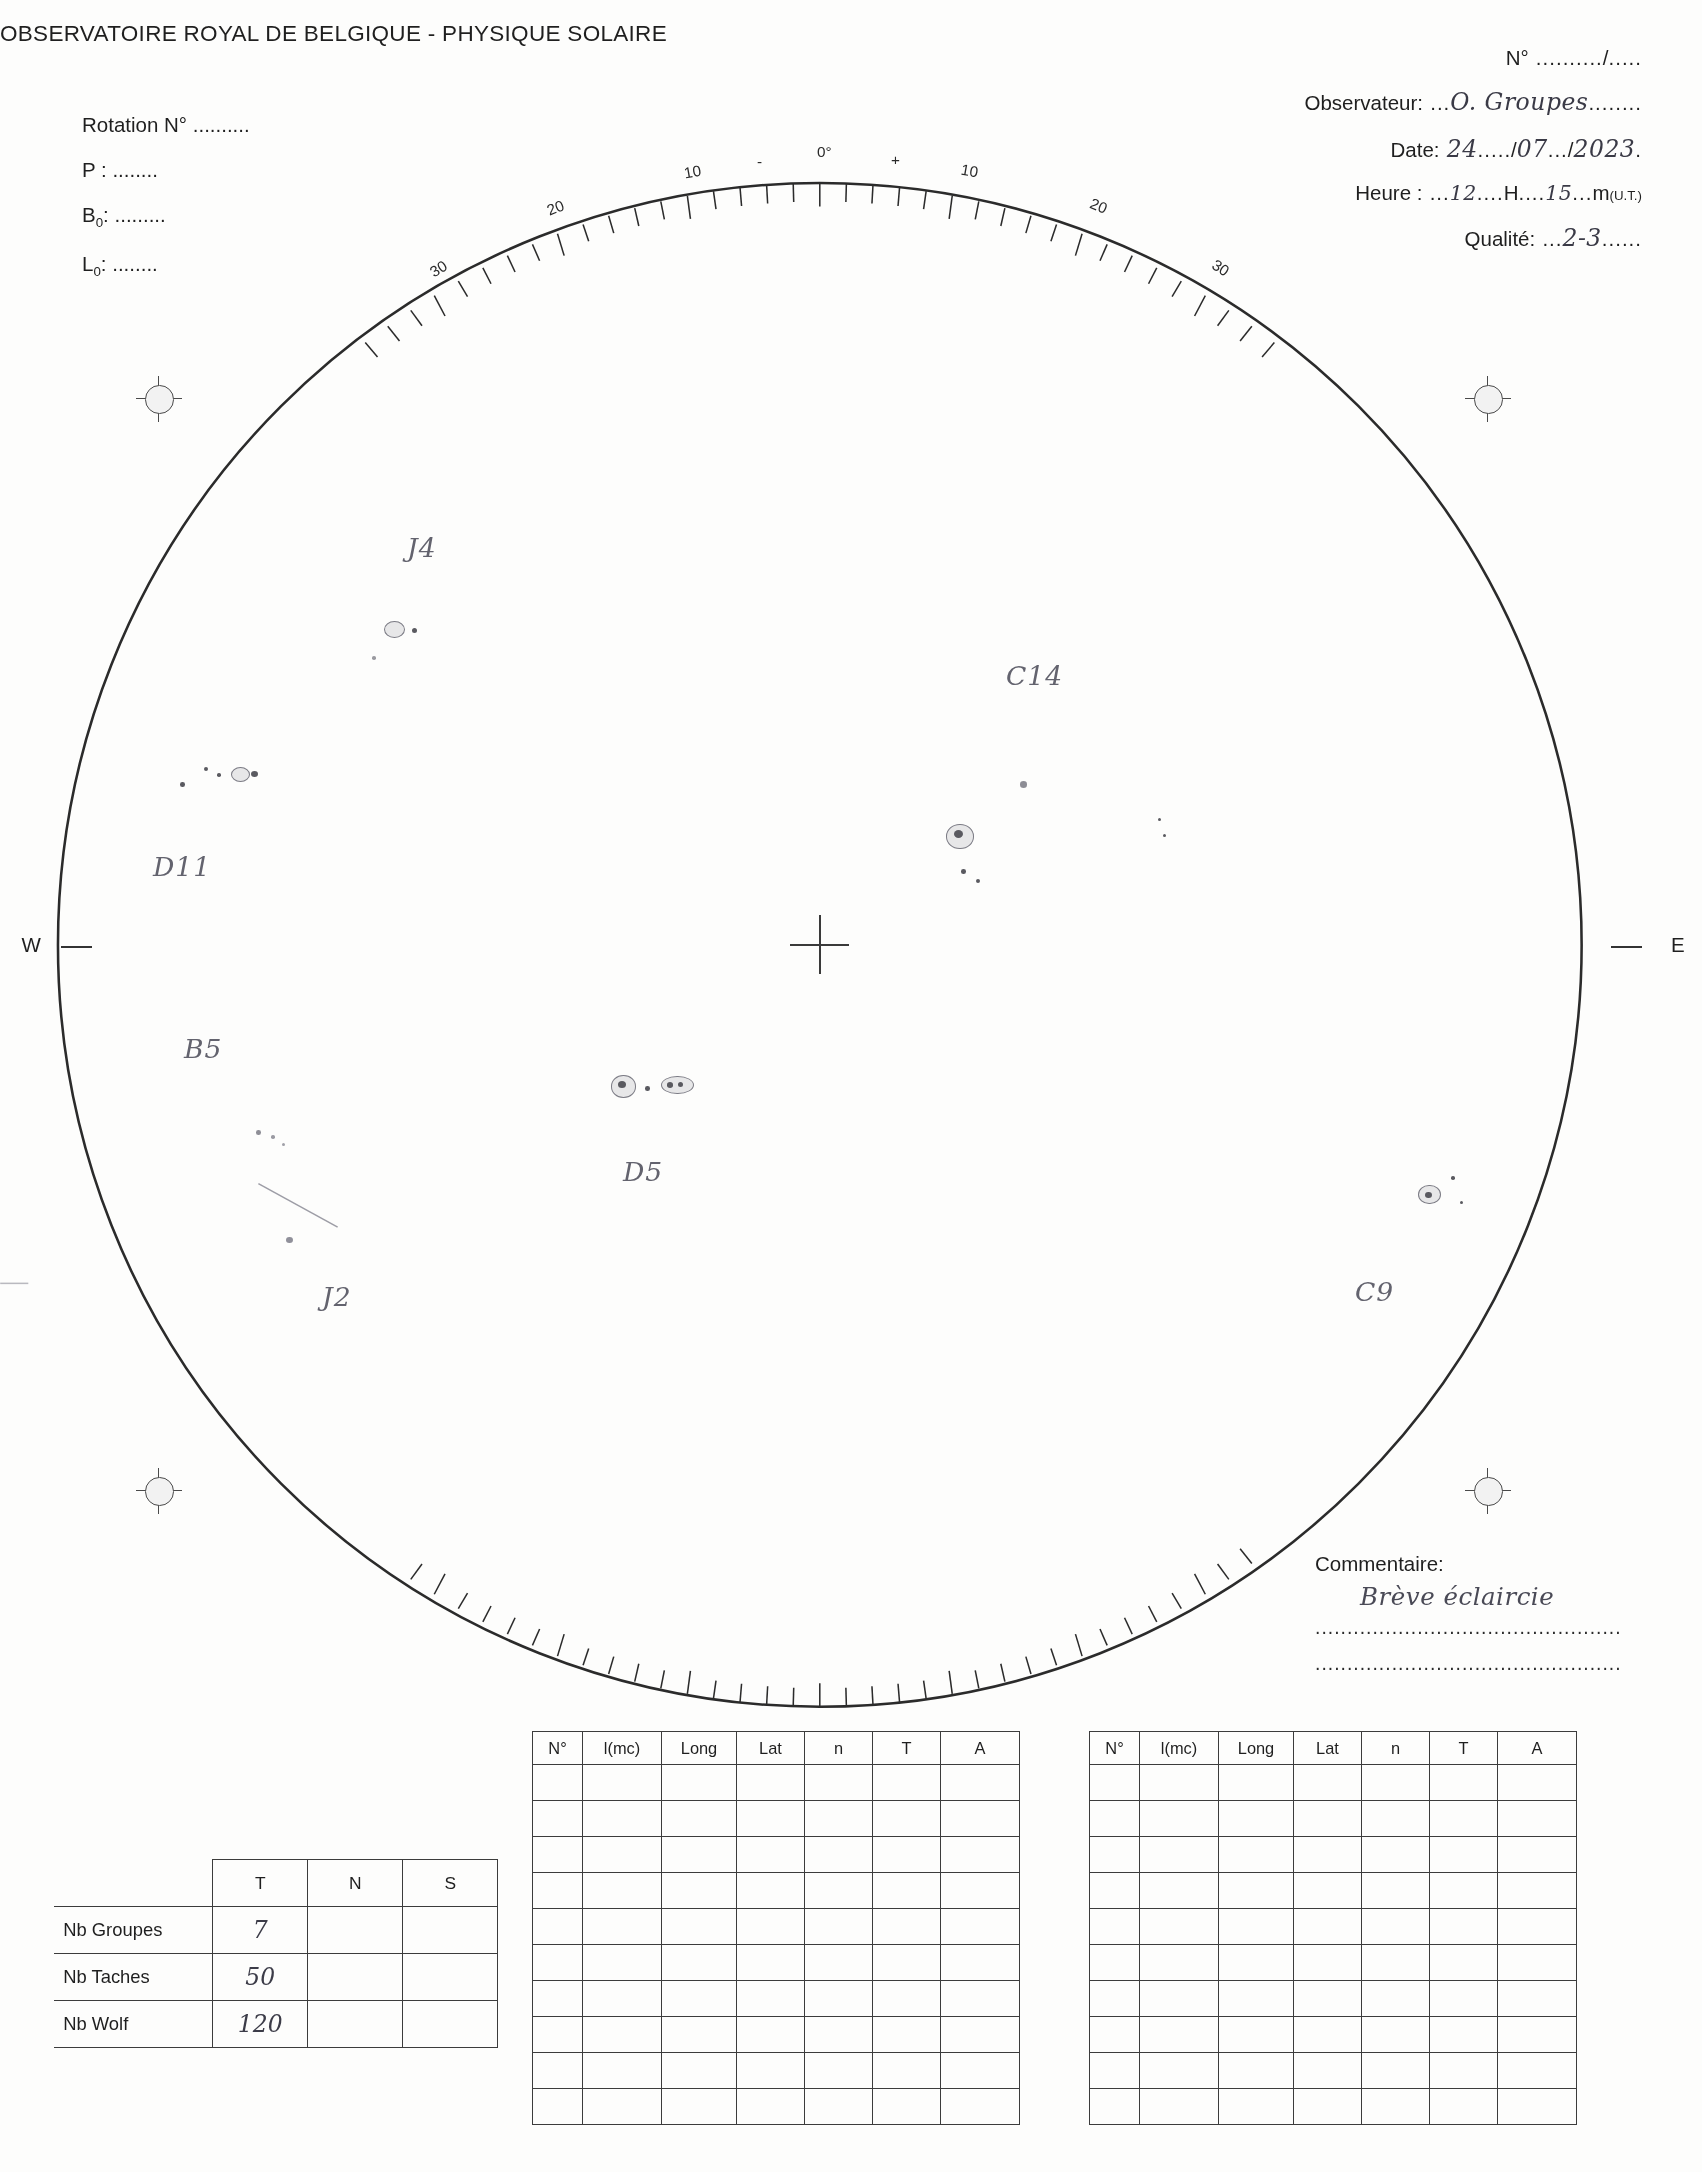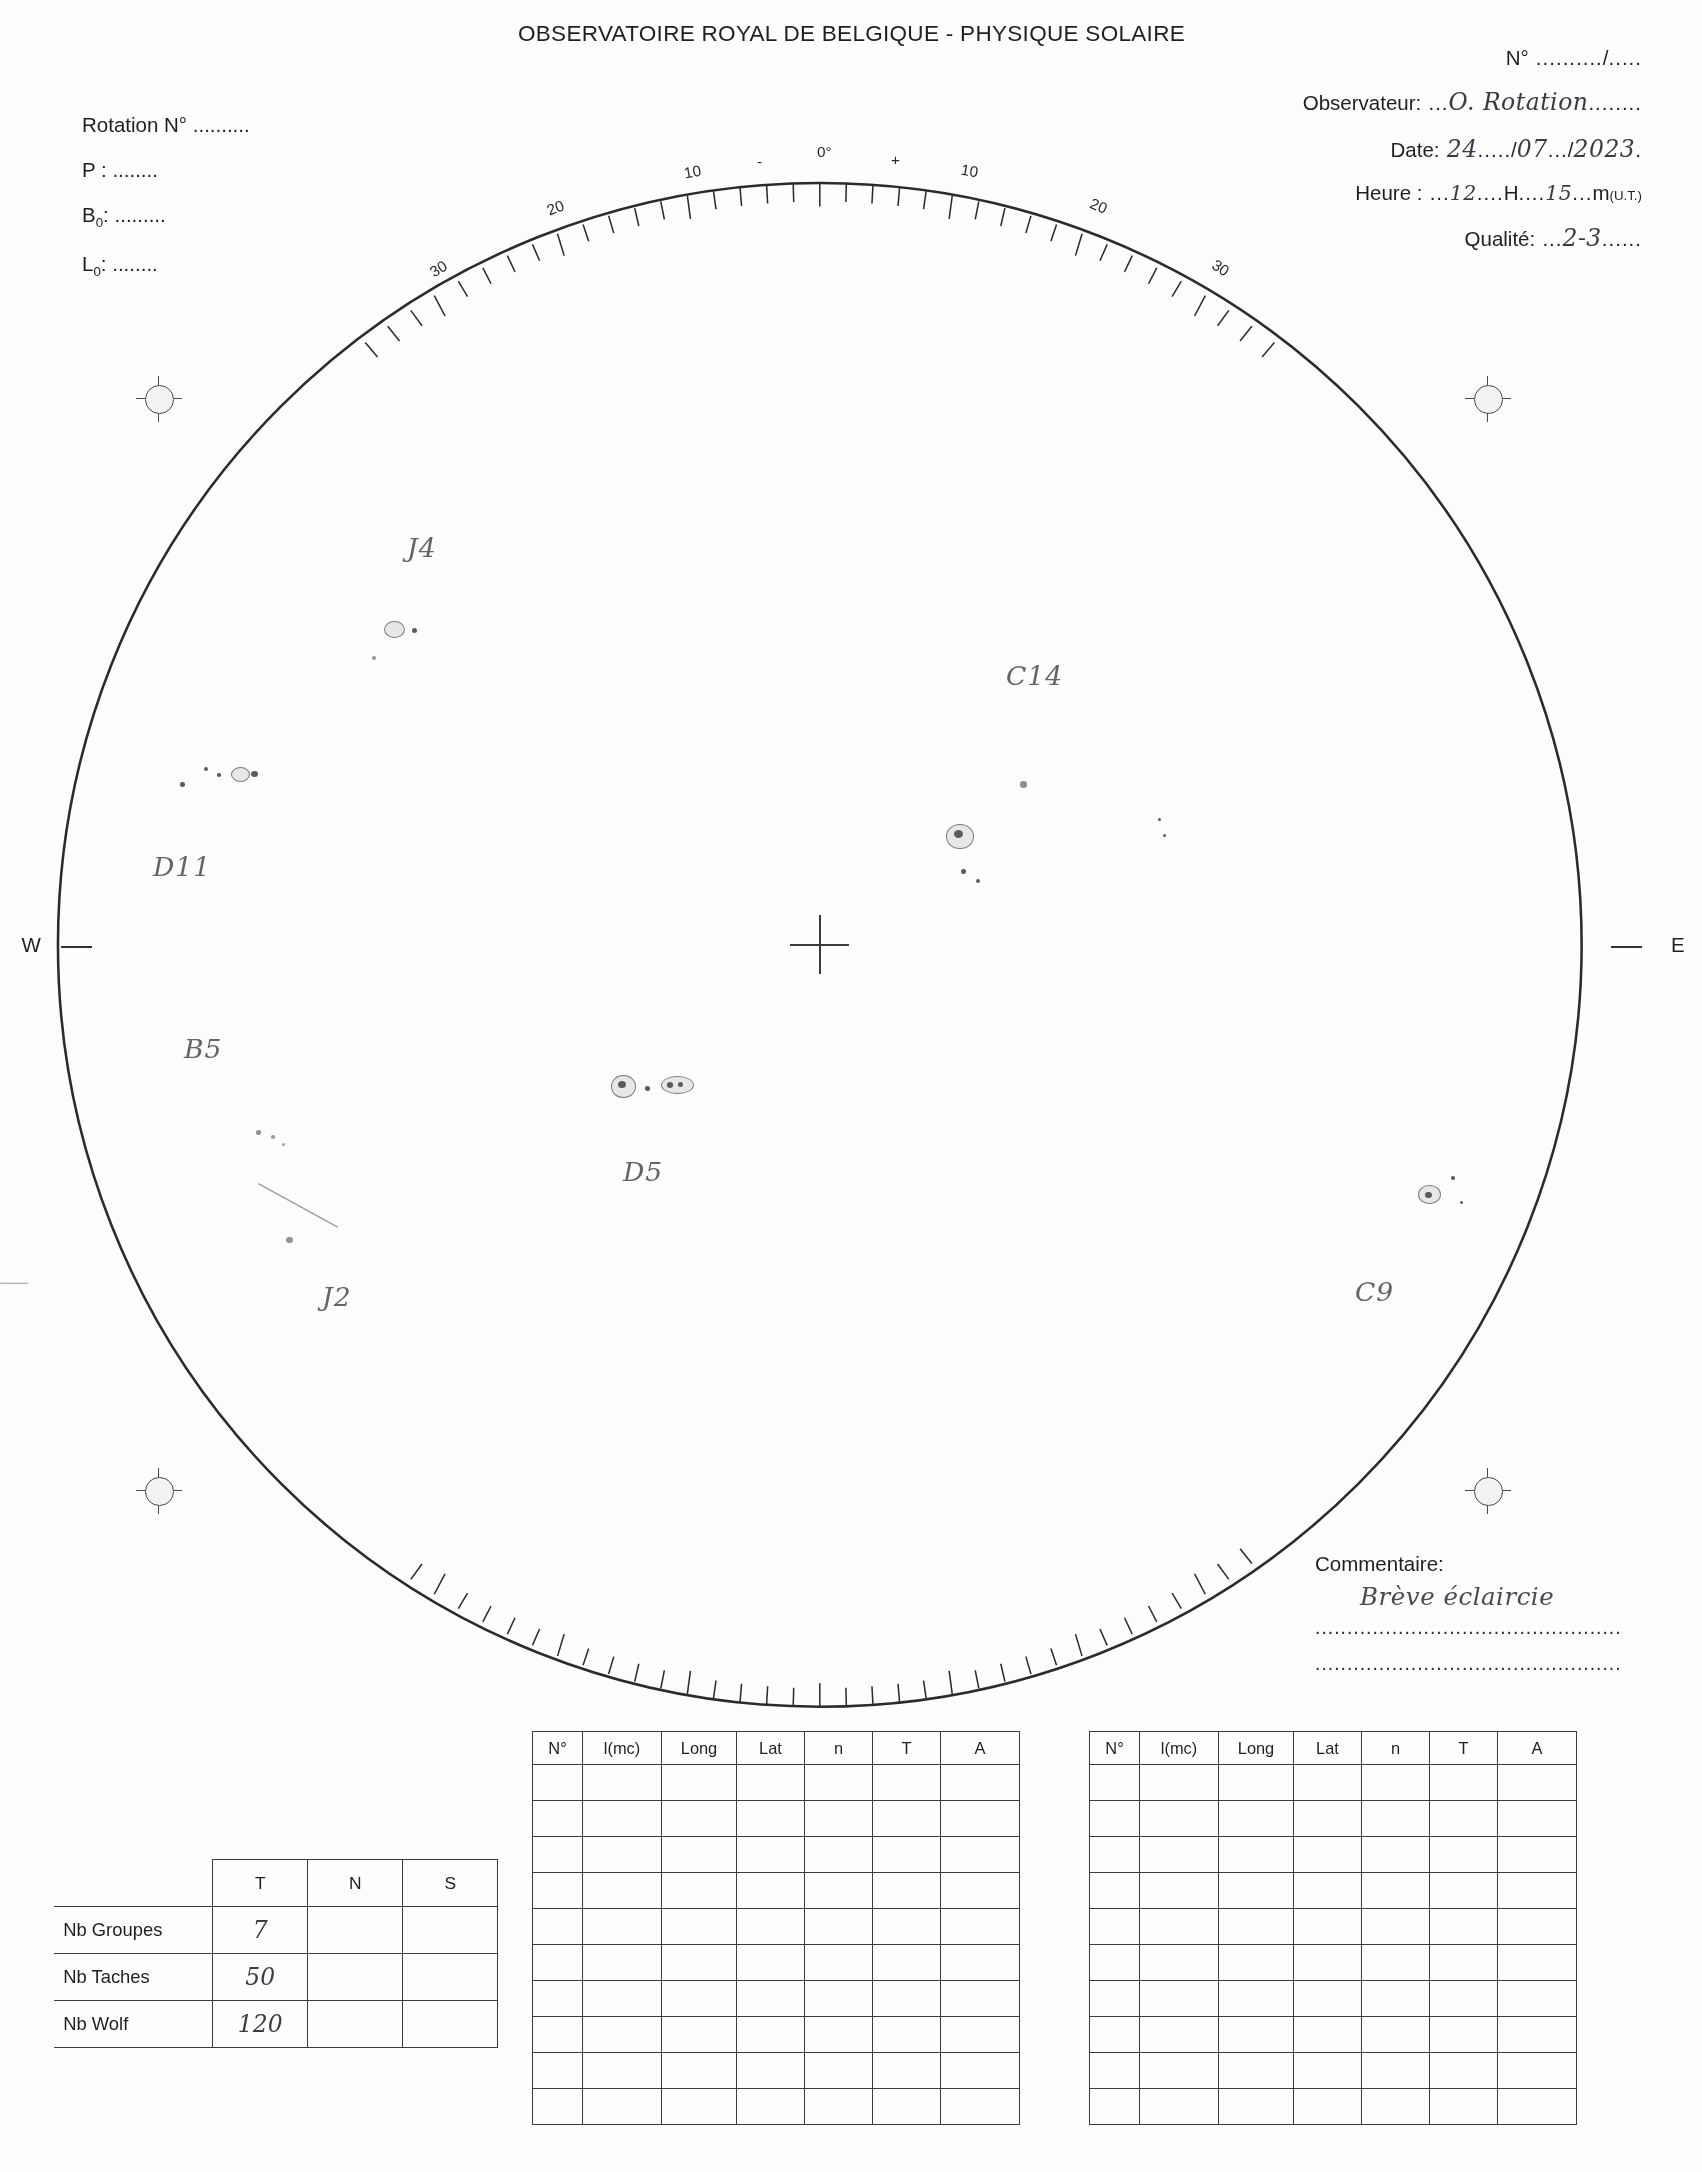--- a/index.html
+++ b/index.html
@@ -21,21 +21,21 @@
     inset: 0;
     background: #fdfdfc;
   }
 
   
   .header-titles {
     position: absolute;
     top: 19.4px;
     left: 0;
     width: 1703px;
-    text-align: center;
+    text-align: left;
     pointer-events: none;
   }
   .header-titles .line {
     font-size: 22.5px;
     letter-spacing: 0.3px;
     line-height: 1.34;
     color: #1f1f1f;
     font-weight: 500;
   }
 
@@ -278,21 +278,21 @@
     <div class="row num-row">
       <span class="lab">N°</span>
       <span class="dots">..........</span>
       <span>/</span>
       <span class="dots">.....</span>
     </div>
 
     <div class="row">
       <span class="lab">Observateur:</span>
       <span class="dots">...</span>
-      <span class="hand">O. Rotation</span>
+      <span class="hand">O. Groupes</span>
       <span class="dots">........</span>
     </div>
 
     <div class="row">
       <span class="lab">Date:</span>
       <span class="hand">24</span>
       <span class="dots">.....</span>
       <span>/</span>
       <span class="hand">07</span>
       <span class="dots">...</span>

